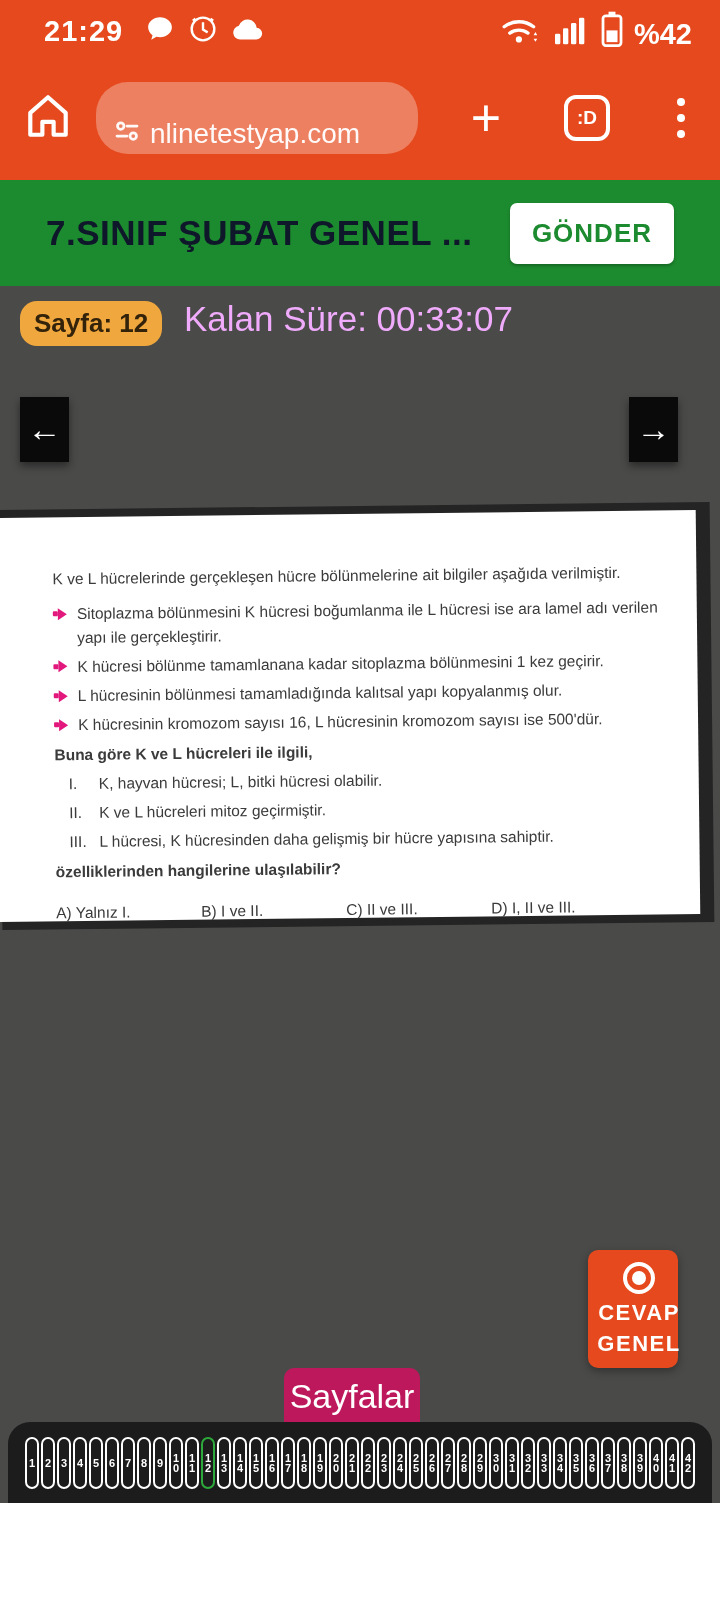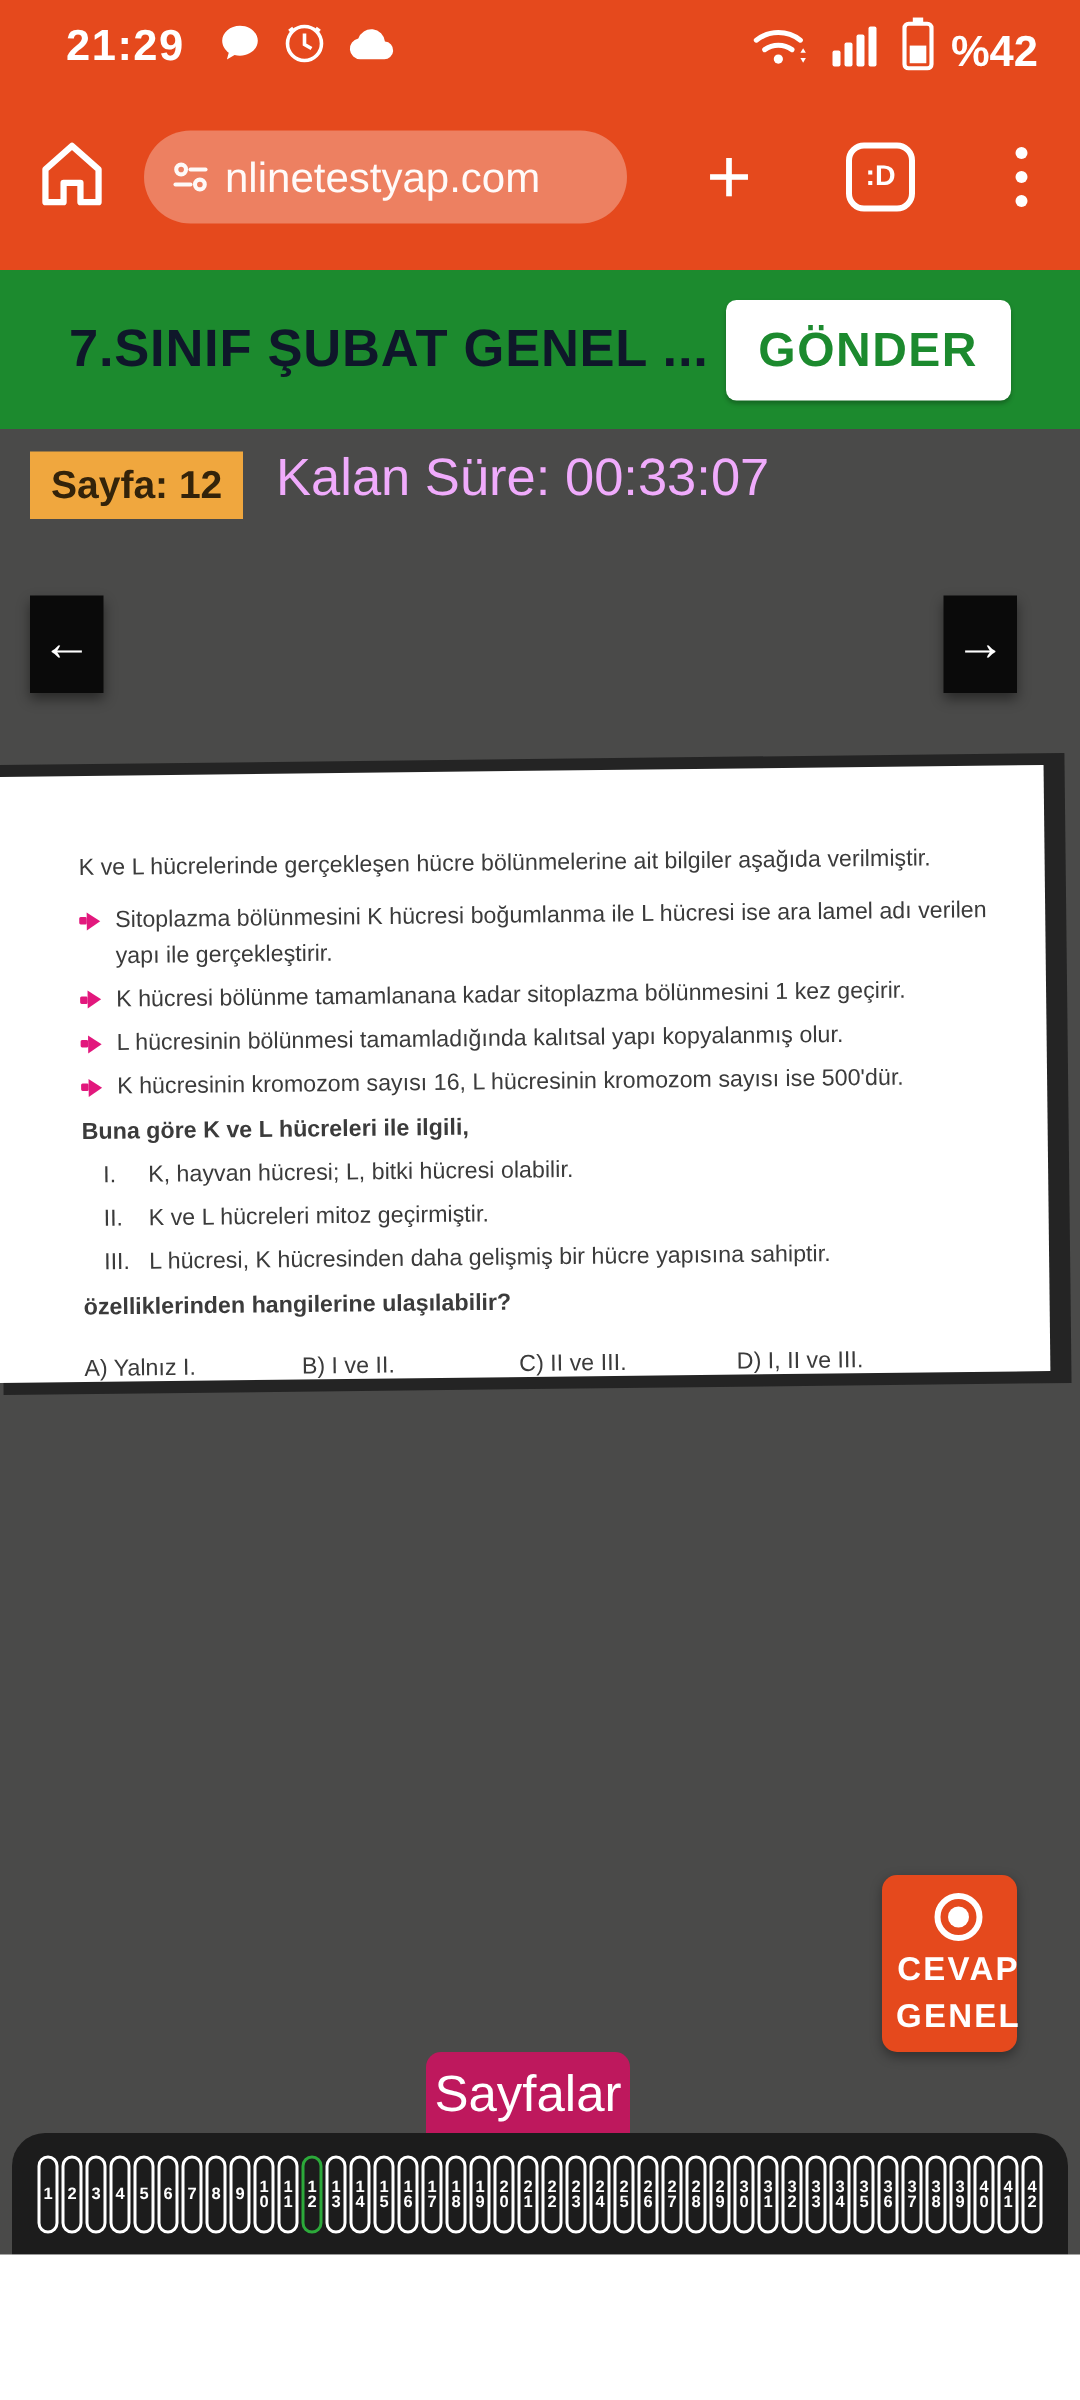--- a/index.html
+++ b/index.html
@@ -13,39 +13,39 @@
   .chrome { position:absolute; left:0; top:0; width:720px; height:180px; background:#e5491d; }
   .statusbar { position:absolute; left:0; top:0; width:720px; height:62px;
     display:flex; align-items:center; padding:0 28px; color:#fff; }
   .clock-text { font-size:29px; font-weight:700; letter-spacing:1px; margin-left:16px;text-align:center; }
   .sb-icons-left { display:flex; align-items:center; gap:12px; margin-left:22px; }
   .sb-icons-right { display:flex; align-items:flex-end; gap:10px; margin-left:auto; }
   .battery-pct { font-size:29px; font-weight:700; }
   .toolbar { position:absolute; left:0; top:62px; width:720px; height:112px;
     display:flex; align-items:center; padding:0 22px; }
   .home-btn { width:52px; height:52px; display:flex; align-items:center; justify-content:center; }
-  .urlbar { display:flex; align-items:flex-start; width:322px; height:62px; margin-left:22px;
-    background:rgba(255,255,255,0.30); border-radius:32px; padding:16px 16px; overflow:hidden; }
+  .urlbar { display:flex; align-items:flex-end; width:322px; height:72px; margin-left:22px;
+    background:rgba(255,255,255,0.30); border-radius:32px; padding:4px 16px; overflow:hidden; }
   .url-text { color:rgba(255,255,255,0.96); font-size:28px; margin-left:8px; white-space:nowrap; }
   .plus-btn { color:#fff; font-size:52px; font-weight:300; line-height:52px; margin-left:42px;
     width:52px; text-align:center; }
   .tab-switcher { margin-left:52px; width:46px; height:46px; border:4px solid #fff; border-radius:12px;
     color:#fff; font-size:19px; font-weight:700; display:flex; align-items:center; justify-content:center; }
   .kebab { margin-left:56px; display:flex; flex-direction:column; gap:8px; align-items:center; width:30px; }
   .kebab i { width:8px; height:8px; background:#fff; border-radius:50%; }
   
   .exam-header { position:absolute; left:0; top:180px; width:720px; height:106px; background:#1c8a2e;
     display:flex; align-items:center; padding:0 46px; }
   .exam-title { color:#0f172a; font-size:35px; font-weight:700; letter-spacing:0.5px; }
   .submit-btn { margin-left:auto; background:#fff; color:#1c8a2e; border:none; border-radius:7px;
-    font-family:inherit; font-size:32px; font-weight:700; padding:15px 22px; letter-spacing:1px;
+    font-family:inherit; font-size:26px; font-weight:700; padding:15px 22px; letter-spacing:1px;
     box-shadow:0 2px 3px rgba(0,0,0,0.25); }
   
   .page-badge { position:absolute; left:20px; top:301px; background:#f0a73e; color:#33230a;
-    font-size:26px; font-weight:700; padding:7px 14px; border-radius:0; }
+    font-size:26px; font-weight:700; padding:7px 14px; border-radius:17px; }
   .timer { position:absolute; left:184px; top:299px; color:#f0abfc; font-size:35px; }
   
   .nav-arrow { position:absolute; top:397px; width:49px; height:65px; background:#0a0a0a; color:#fff;
     display:flex; align-items:center; justify-content:center; font-size:34px; font-weight:700;
     box-shadow:0 4px 8px rgba(0,0,0,0.45); }
   .nav-prev { left:20px; }
   .nav-next { left:629px; }
   
   .card-backing { position:absolute; left:0; top:506px; width:712px; height:420px; background:#242424;
     transform:rotate(-0.65deg); }

